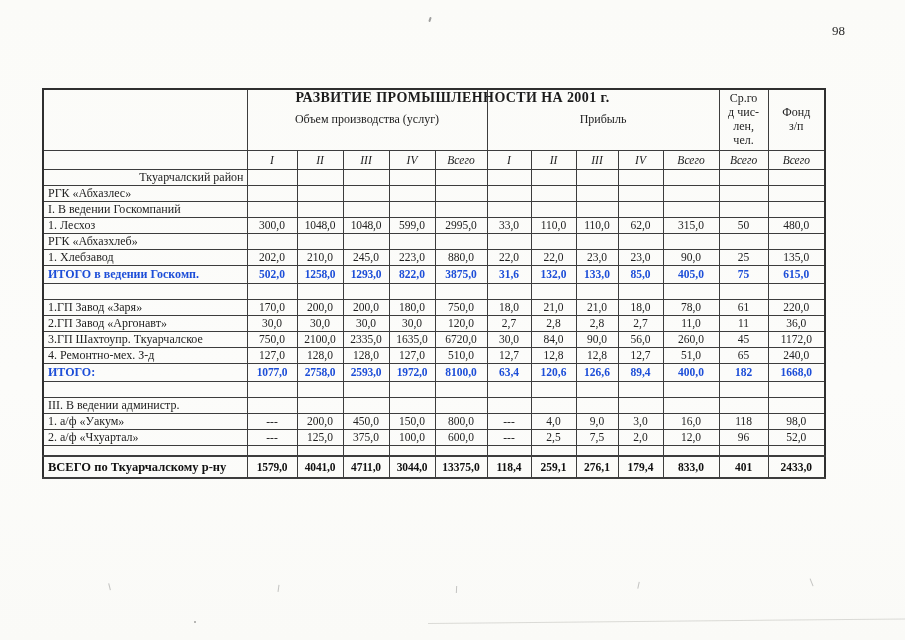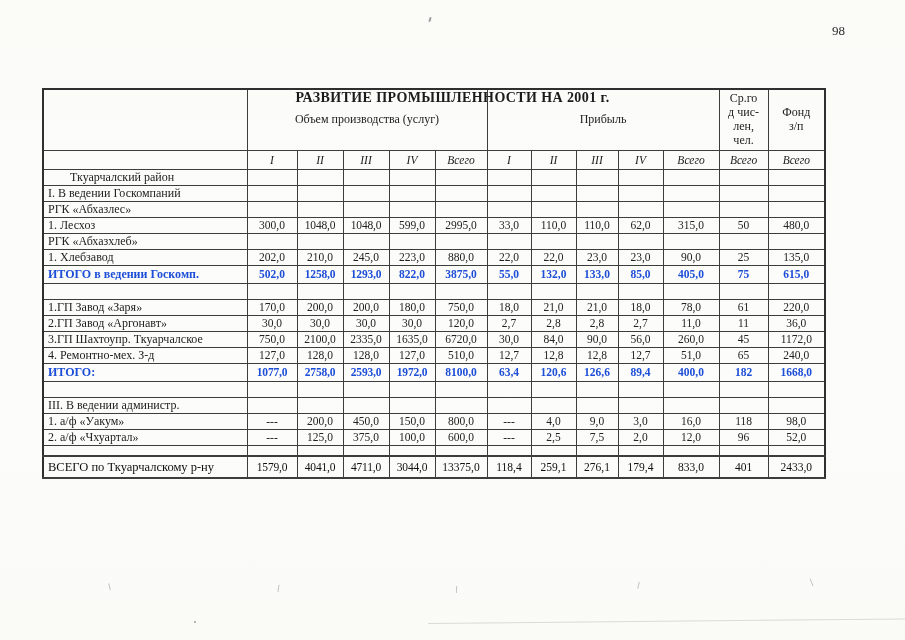--- a/index.html
+++ b/index.html
@@ -40,25 +40,25 @@
   }
   thead tr.hdr-groups th { height: 60px; vertical-align: middle; text-align: center; font-weight: normal; font-size: 12px; }
   thead th.wrap { white-space: pre-line; line-height: 1.15; }
   thead tr.hdr-cols th { height: 18px; font-style: italic; font-weight: normal; text-align: center; font-size: 11.5px; }
 
   tbody td.label { text-align: left; padding-left: 4px; font-size: 12px; }
   tbody td.num   { text-align: center; }
 
   tr.row-item   td { height: 15px; }
   tr.row-region td { height: 15px; }
-  tr.row-region td.label { text-align: left; padding-left: 26px; }
+  tr.row-region td.label { text-align: right; padding-left: 26px; }
   tr.row-spacer td { height: 15px; }
   tr.row-spacer-thin td { height: 9px; }
   tr.row-total td { height: 17px; font-weight: bold; color: #1d4ed8; }
-  tr.row-grand td { height: 20px; font-weight: normal; color: #101010; border-top-width: 2px; border-bottom-width: 2px; }
+  tr.row-grand td { height: 20px; font-weight: bold; color: #101010; border-top-width: 2px; border-bottom-width: 2px; }
   tr.row-grand td.label { font-size: 12.5px; }
   td.sm { font-size: 10px; letter-spacing: -0.2px; }
 
   
   .artifact { position: absolute; pointer-events: none; }
   .speck-top { left: 429px; top: 17px; width: 2px; height: 5px; background: #555; opacity: .55; transform: rotate(18deg); border-radius: 1px; }
   .squiggle { width: 2px; height: 7px; border-left: 1px solid #444; opacity: .3; }
   .sq1 { left: 109px; top: 583px; transform: rotate(-14deg); }
   .sq2 { left: 278px; top: 585px; transform: rotate(8deg); }
   .sq3 { left: 456px; top: 586px; transform: rotate(3deg); }
@@ -130,36 +130,36 @@
           <td class="num"></td>
           <td class="num"></td>
           <td class="num"></td>
           <td class="num"></td>
           <td class="num"></td>
           <td class="num"></td>
           <td class="num"></td>
           <td class="num"></td>
         </tr>
         <tr class="row-item">
+          <td class="label">РГК «Абхазлес»</td>
+          <td class="num"></td>
+          <td class="num"></td>
+          <td class="num"></td>
+          <td class="num"></td>
+          <td class="num"></td>
+          <td class="num"></td>
+          <td class="num"></td>
+          <td class="num"></td>
+          <td class="num"></td>
+          <td class="num"></td>
+          <td class="num"></td>
+          <td class="num"></td>
+        </tr>
+        <tr class="row-item">
           <td class="label">I. В ведении Госкомпаний</td>
-          <td class="num"></td>
-          <td class="num"></td>
-          <td class="num"></td>
-          <td class="num"></td>
-          <td class="num"></td>
-          <td class="num"></td>
-          <td class="num"></td>
-          <td class="num"></td>
-          <td class="num"></td>
-          <td class="num"></td>
-          <td class="num"></td>
-          <td class="num"></td>
-        </tr>
-        <tr class="row-item">
-          <td class="label">РГК «Абхазлес»</td>
           <td class="num"></td>
           <td class="num"></td>
           <td class="num"></td>
           <td class="num"></td>
           <td class="num"></td>
           <td class="num"></td>
           <td class="num"></td>
           <td class="num"></td>
           <td class="num"></td>
           <td class="num"></td>
@@ -211,21 +211,21 @@
           <td class="num">25</td>
           <td class="num">135,0</td>
         </tr>
         <tr class="row-total">
           <td class="label">ИТОГО в ведении Госкомп.</td>
           <td class="num">502,0</td>
           <td class="num sm">1258,0</td>
           <td class="num sm">1293,0</td>
           <td class="num">822,0</td>
           <td class="num">3875,0</td>
-          <td class="num">55,0</td>
+          <td class="num">31,6</td>
           <td class="num">132,0</td>
           <td class="num">133,0</td>
           <td class="num">85,0</td>
           <td class="num">405,0</td>
           <td class="num">75</td>
           <td class="num">615,0</td>
         </tr>
         <tr class="row-spacer">
           <td class="label"></td>
           <td class="num"></td>

